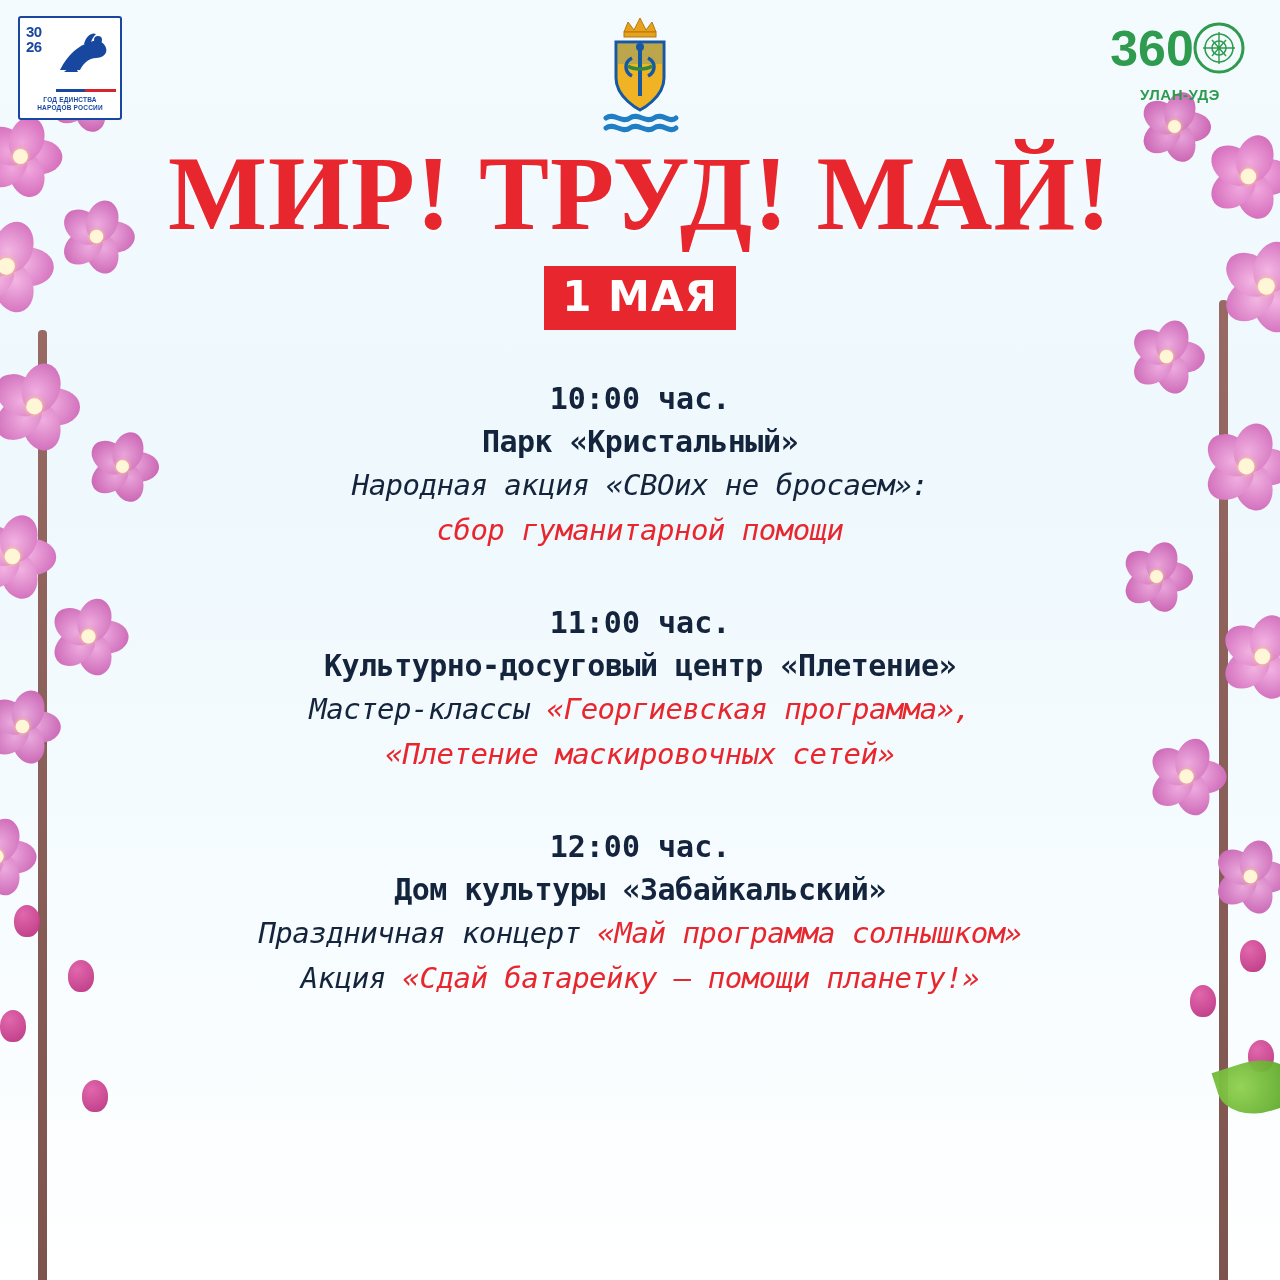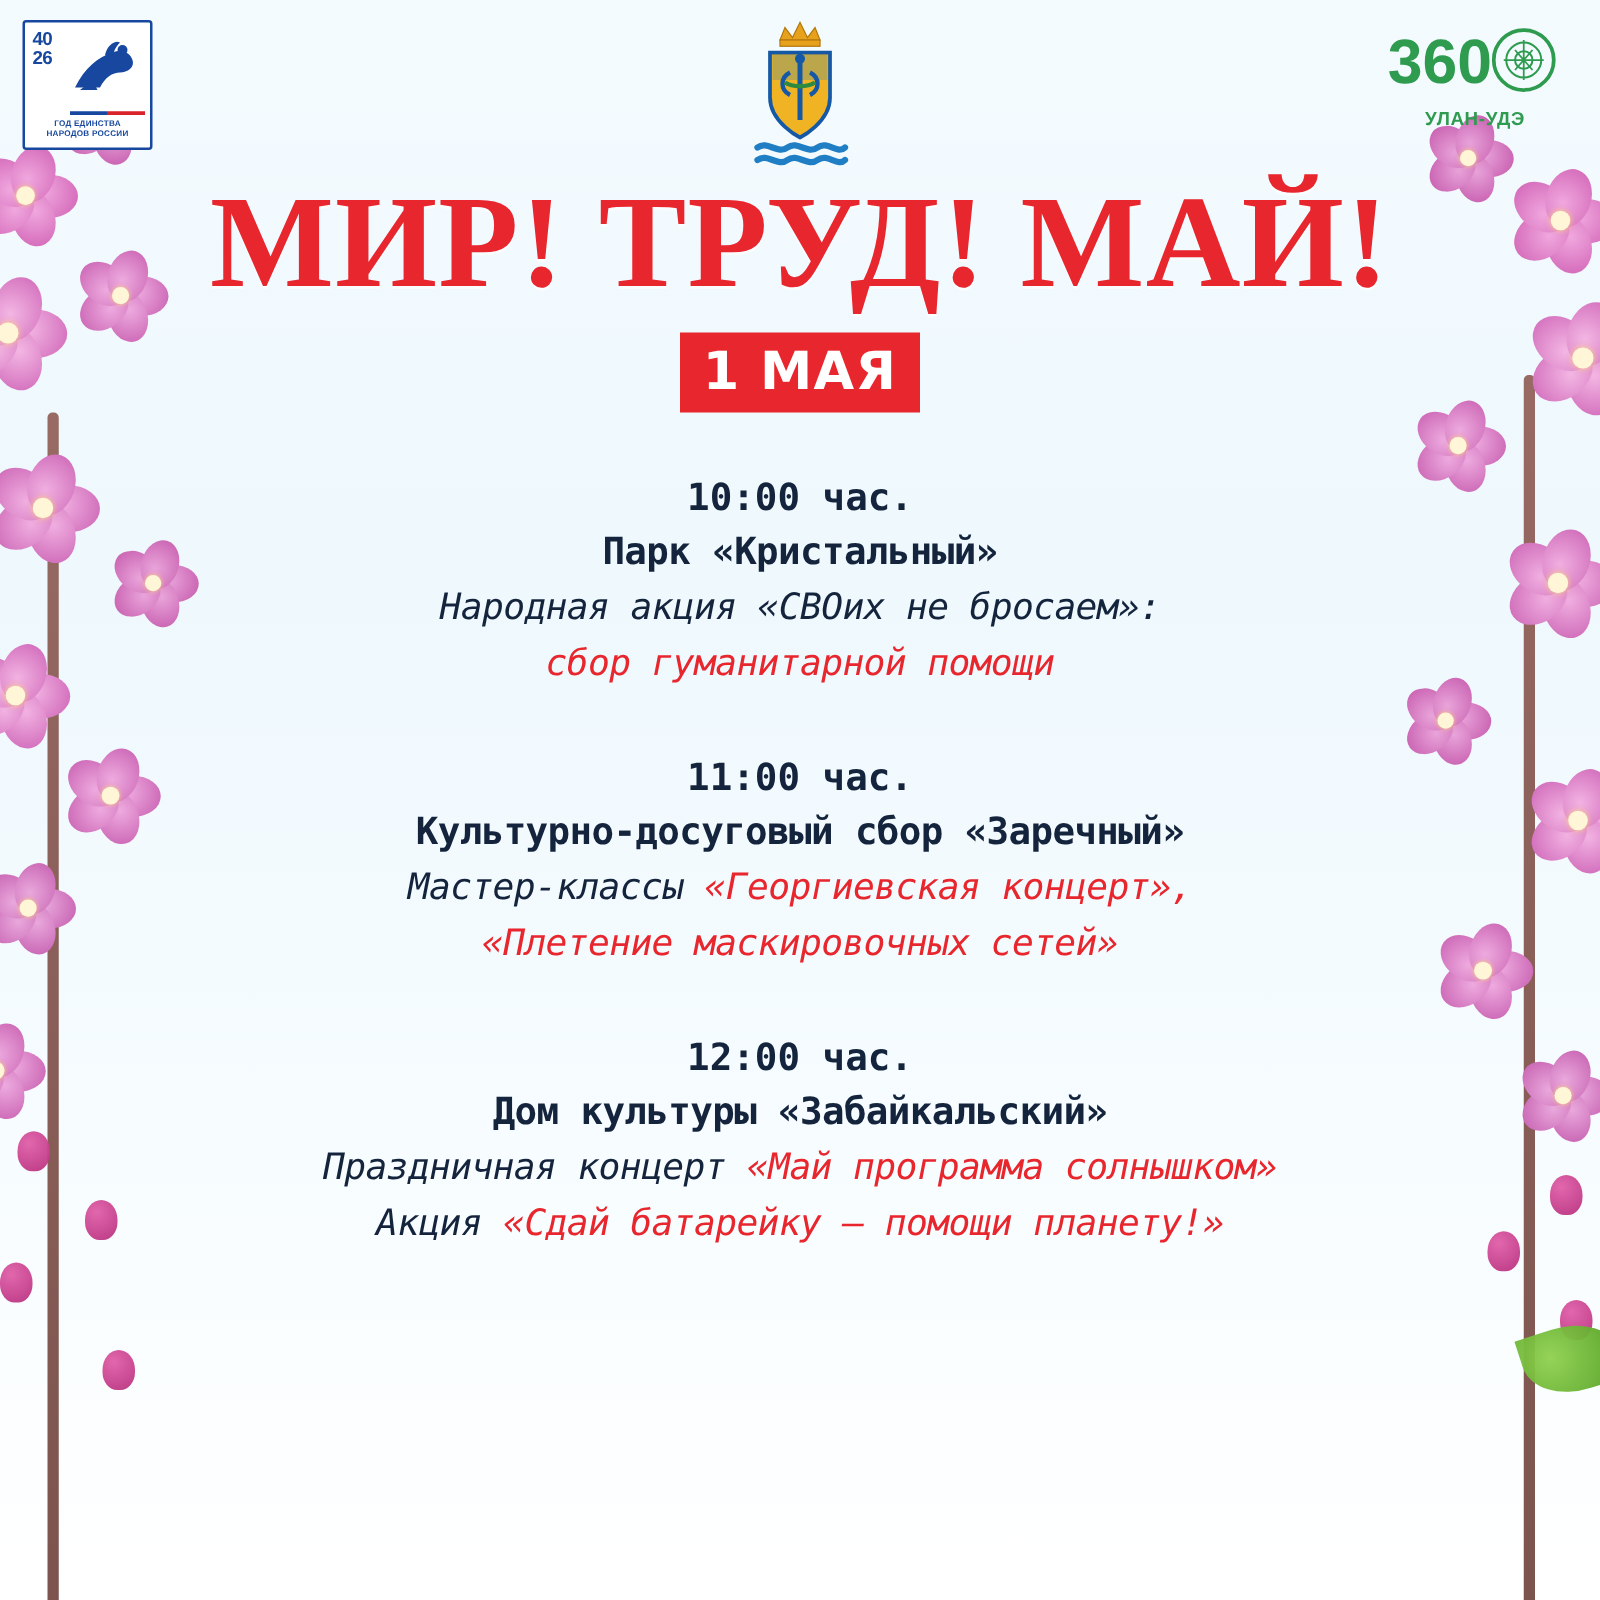--- a/index.html
+++ b/index.html
@@ -400,21 +400,21 @@
       <i style="background:radial-gradient(circle at 40% 40%,#e9a8dc,#c45cae)"></i>
       <i style="background:radial-gradient(circle at 40% 40%,#e9a8dc,#c45cae)"></i>
       <i style="background:radial-gradient(circle at 40% 40%,#e9a8dc,#c45cae)"></i>
       <i style="background:radial-gradient(circle at 40% 40%,#e9a8dc,#c45cae)"></i>
       <b></b>
     </div>
   </div>
 
   <div class="logo-2026">
     <div class="yr">
-      <span>40</span>
+      <span>30</span>
       <span>26</span>
     </div>
     <svg class="horse" viewBox="0 0 58 52">
       <path d="M6 42 C14 26, 24 18, 36 14 C44 11, 50 14, 52 20 C54 26, 48 30, 42 30 C36 30, 30 34, 26 42 Z" fill="#17479e"></path>
       <path d="M30 16 C32 8, 38 4, 42 6 C38 10, 37 14, 36 17 Z" fill="#17479e"></path>
       <circle cx="44" cy="12" r="4" fill="#17479e"></circle>
       <path d="M10 44 L20 36 L24 44 Z" fill="#17479e"></path>
     </svg>
     <div class="barline"></div>
     <div class="cap">
@@ -468,23 +468,23 @@
         <div class="ev-line">
           <span>Народная акция «СВОих не бросаем»:</span>
         </div>
         <div class="ev-line">
           <span class="accent">сбор гуманитарной помощи</span>
         </div>
       </div>
 
       <div class="event">
         <div class="ev-time">11:00 час.</div>
-        <div class="ev-place">Культурно-досуговый сбор «Заречный»</div>
+        <div class="ev-place">Культурно-досуговый центр «Плетение»</div>
         <div class="ev-line">
-          <span>Мастер-классы </span><span class="accent">«Георгиевская концерт»,</span>
+          <span>Мастер-классы </span><span class="accent">«Георгиевская программа»,</span>
         </div>
         <div class="ev-line">
           <span class="accent">«Плетение маскировочных сетей»</span>
         </div>
       </div>
 
       <div class="event">
         <div class="ev-time">12:00 час.</div>
         <div class="ev-place">Дом культуры «Забайкальский»</div>
         <div class="ev-line">

